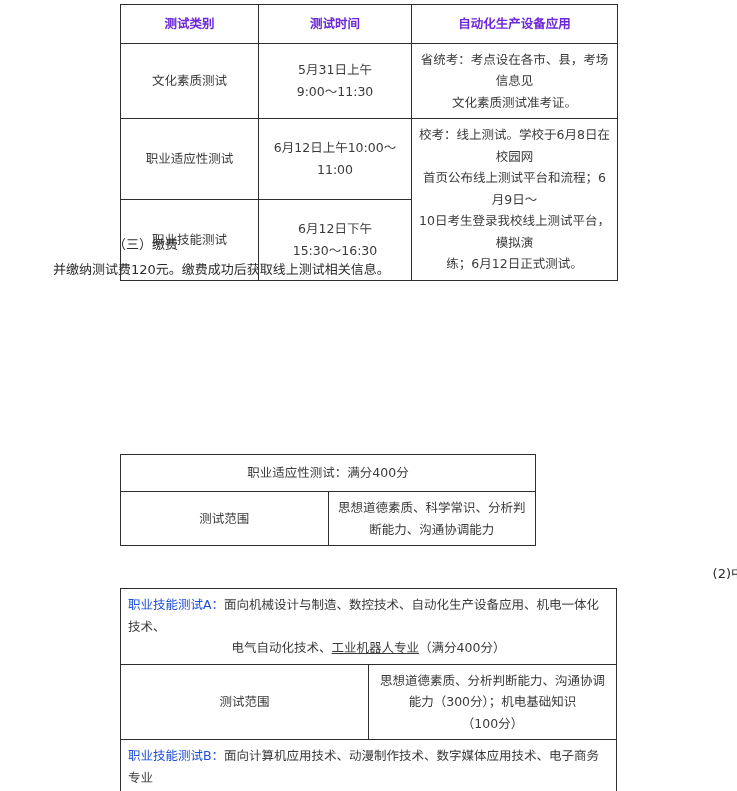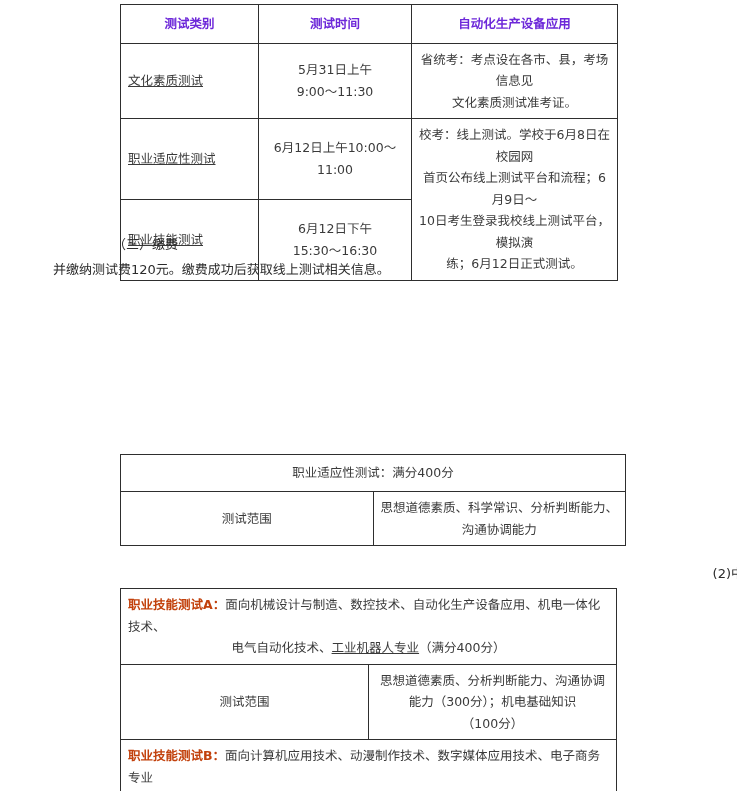--- a/index.html
+++ b/index.html
@@ -47,43 +47,43 @@
     left: 120px;
     top: 4px;
     width: 498px;
   }
   #table-schedule th {
     font-weight: bold;
     color: #6d28d9;
     text-align: center;
     padding: 8px 6px;
   }
-  #table-schedule td.cat   { text-align: left; height: 46px; text-decoration: underline; }
+  #table-schedule td.cat   { text-align: center; height: 46px; }
   #table-schedule td.time  { text-align: center; }
   #table-schedule td.place { text-align: center; }
 
   
   #table-aptitude {
     position: absolute;
     left: 120px;
     top: 454px;
-    width: 506px;
+    width: 416px;
   }
   #table-aptitude td { height: 26px; }
 
   
   #table-skills {
     position: absolute;
     left: 120px;
     top: 588px;
     width: 497px;
   }
   #table-skills td { height: 24px; }
 
-  .bold { font-weight: bold; color: #c2410c; }
+  .bold { font-weight: normal; color: #1d4ed8; }
   .uline { text-decoration: underline; }
   .blk {
     position: absolute;
     left: 10px;
     width: 717px;
     line-height: 1.9;
     font-size: 13px;
     margin-left: 43px;
   }
   .blk > p { margin: 0; }

